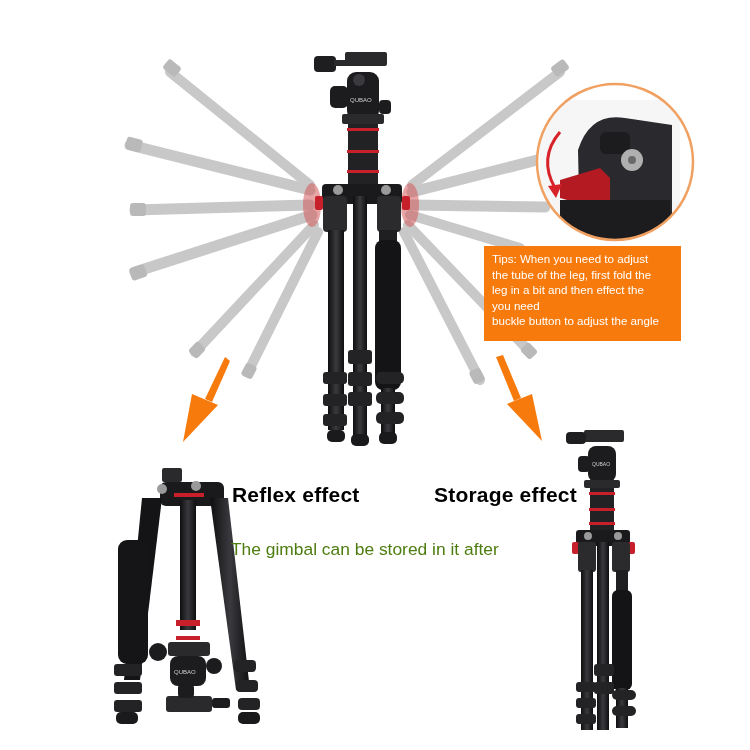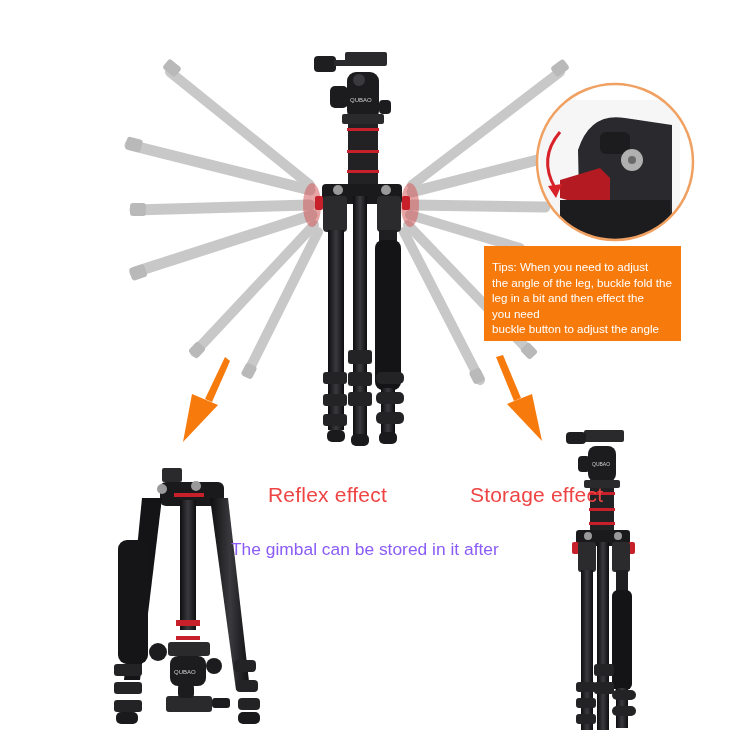--- a/index.html
+++ b/index.html
@@ -1,32 +1,32 @@
 <!DOCTYPE html>
 <html><head>
 <meta charset="utf-8">
 <style>
   html, body { margin: 0; padding: 0; background: #ffffff; }
   body { width: 750px; height: 750px; position: relative; overflow: hidden;
          font-family: "Liberation Sans", sans-serif; }
   .layer { position: absolute; left: 0; top: 0; width: 750px; height: 750px; }
   .tips-box {
     position: absolute; left: 484px; top: 246px; width: 197px; height: 95px;
-    background: #f77a0c; box-sizing: border-box; padding: 13px 6px 4px 8px;
+    background: #f77a0c; box-sizing: border-box; padding: 5px 6px 4px 8px;
     color: #ffffff; font-size: 11.6px; line-height: 15.6px;
   }
   .heading {
-    position: absolute; color: #ef4444; font-weight: normal; font-size: 21px;
-    letter-spacing: 0.2px; white-space: nowrap; margin-left: 36px;
+    position: absolute; color: #000000; font-weight: bold; font-size: 21px;
+    letter-spacing: 0.2px; white-space: nowrap;
   }
   .heading.reflex { left: 232px; top: 483px; }
   .heading.storage { left: 434px; top: 483px; text-align: right; }
   .desc {
     position: absolute; left: 231px; top: 539px; width: 330px;
-    color: #8b5cf6; font-size: 17.4px; line-height: 21.5px;
+    color: #4d7c0f; font-size: 17.4px; line-height: 21.5px;
   }
   .desc span { display: block; white-space: nowrap; }
 </style>
 </head>
 <body>
 
 <svg class="layer" viewBox="0 0 750 750" xmlns="http://www.w3.org/2000/svg">
   <defs>
     <linearGradient id="legGrad" x1="0" x2="1" y1="0" y2="0">
       <stop offset="0" stop-color="#0e0e10"></stop>
@@ -212,21 +212,21 @@
       <rect x="594" y="664" width="20" height="12" rx="3"></rect>
       <rect x="594" y="682" width="20" height="12" rx="3"></rect>
       <rect x="612" y="690" width="24" height="10" rx="5"></rect>
       <rect x="612" y="706" width="24" height="10" rx="5"></rect>
     </g>
   </g>
 </svg>
 
 <div class="tips-box">
   <div>Tips: When you need to adjust</div>
-  <div>the angle of the leg, buckle fold the</div>
+  <div>the tube of the leg, first fold the</div>
   <div>leg in a bit and then effect the</div>
   <div>you need</div>
   <div>buckle button to adjust the angle</div>
 </div>
 
 <div class="heading reflex">Reflex effect</div>
 <div class="heading storage">Storage effect</div>
 
 <div class="desc">
   <span>The gimbal can be stored in it after</span>

